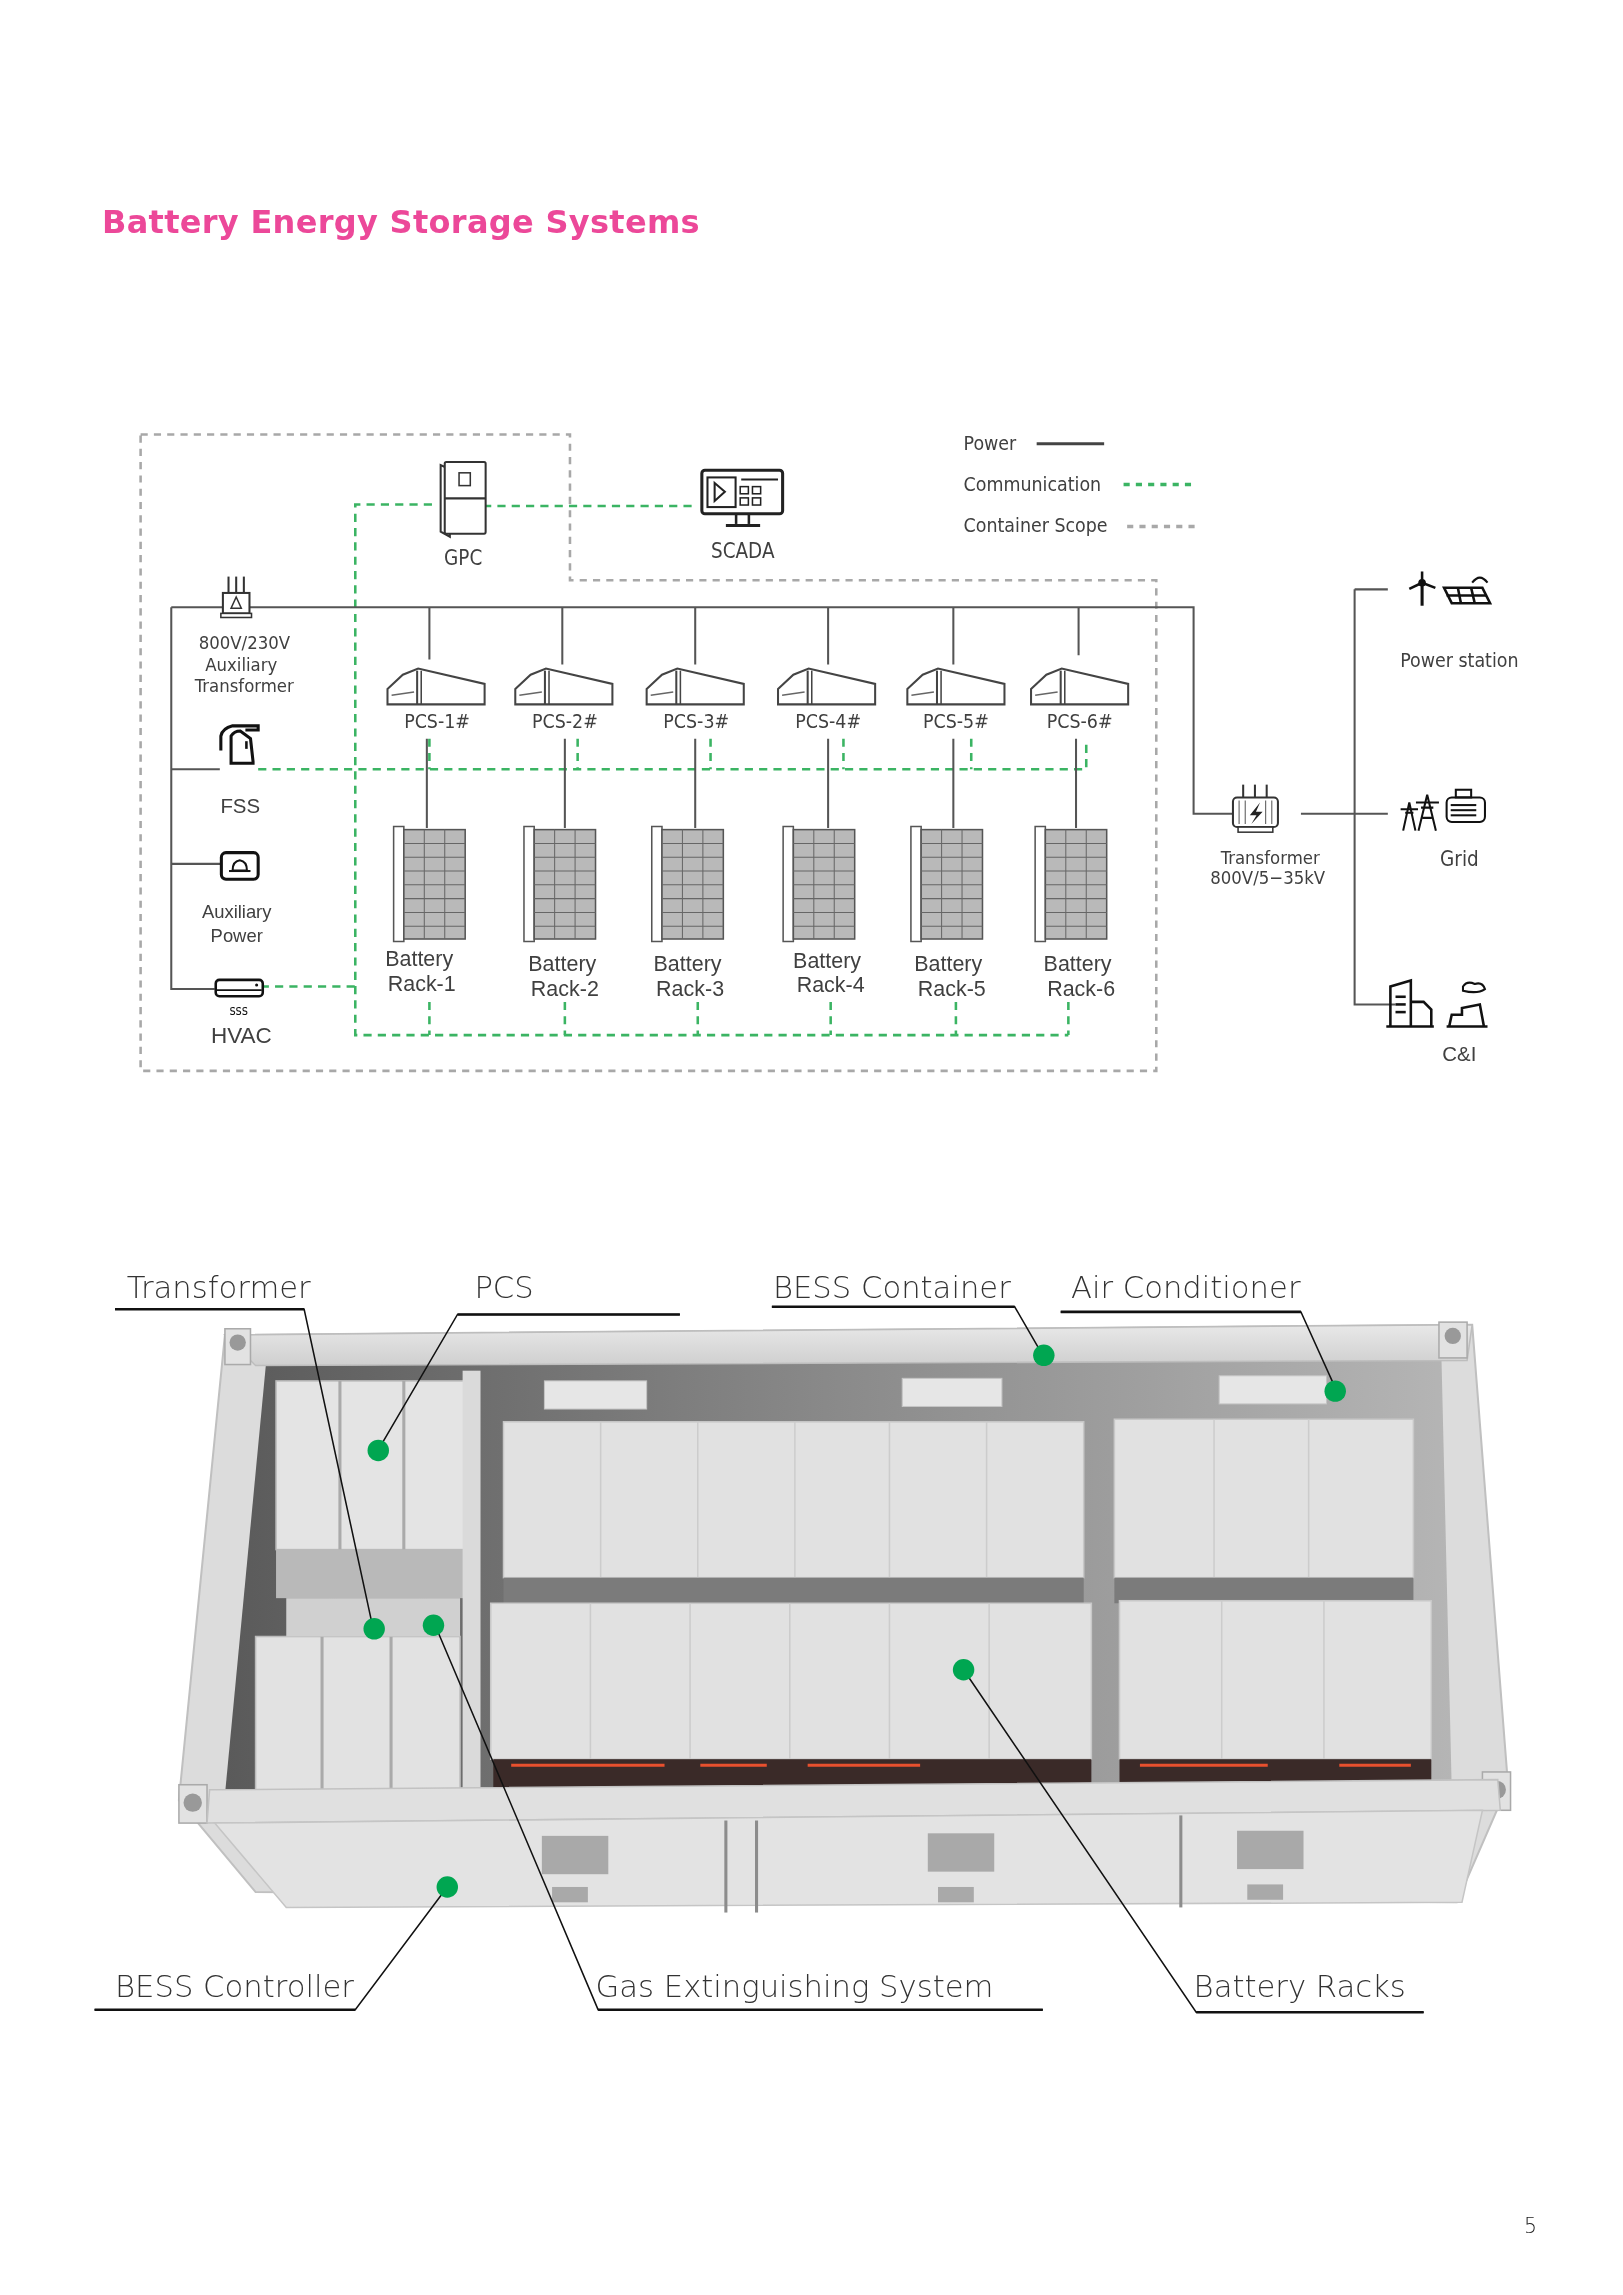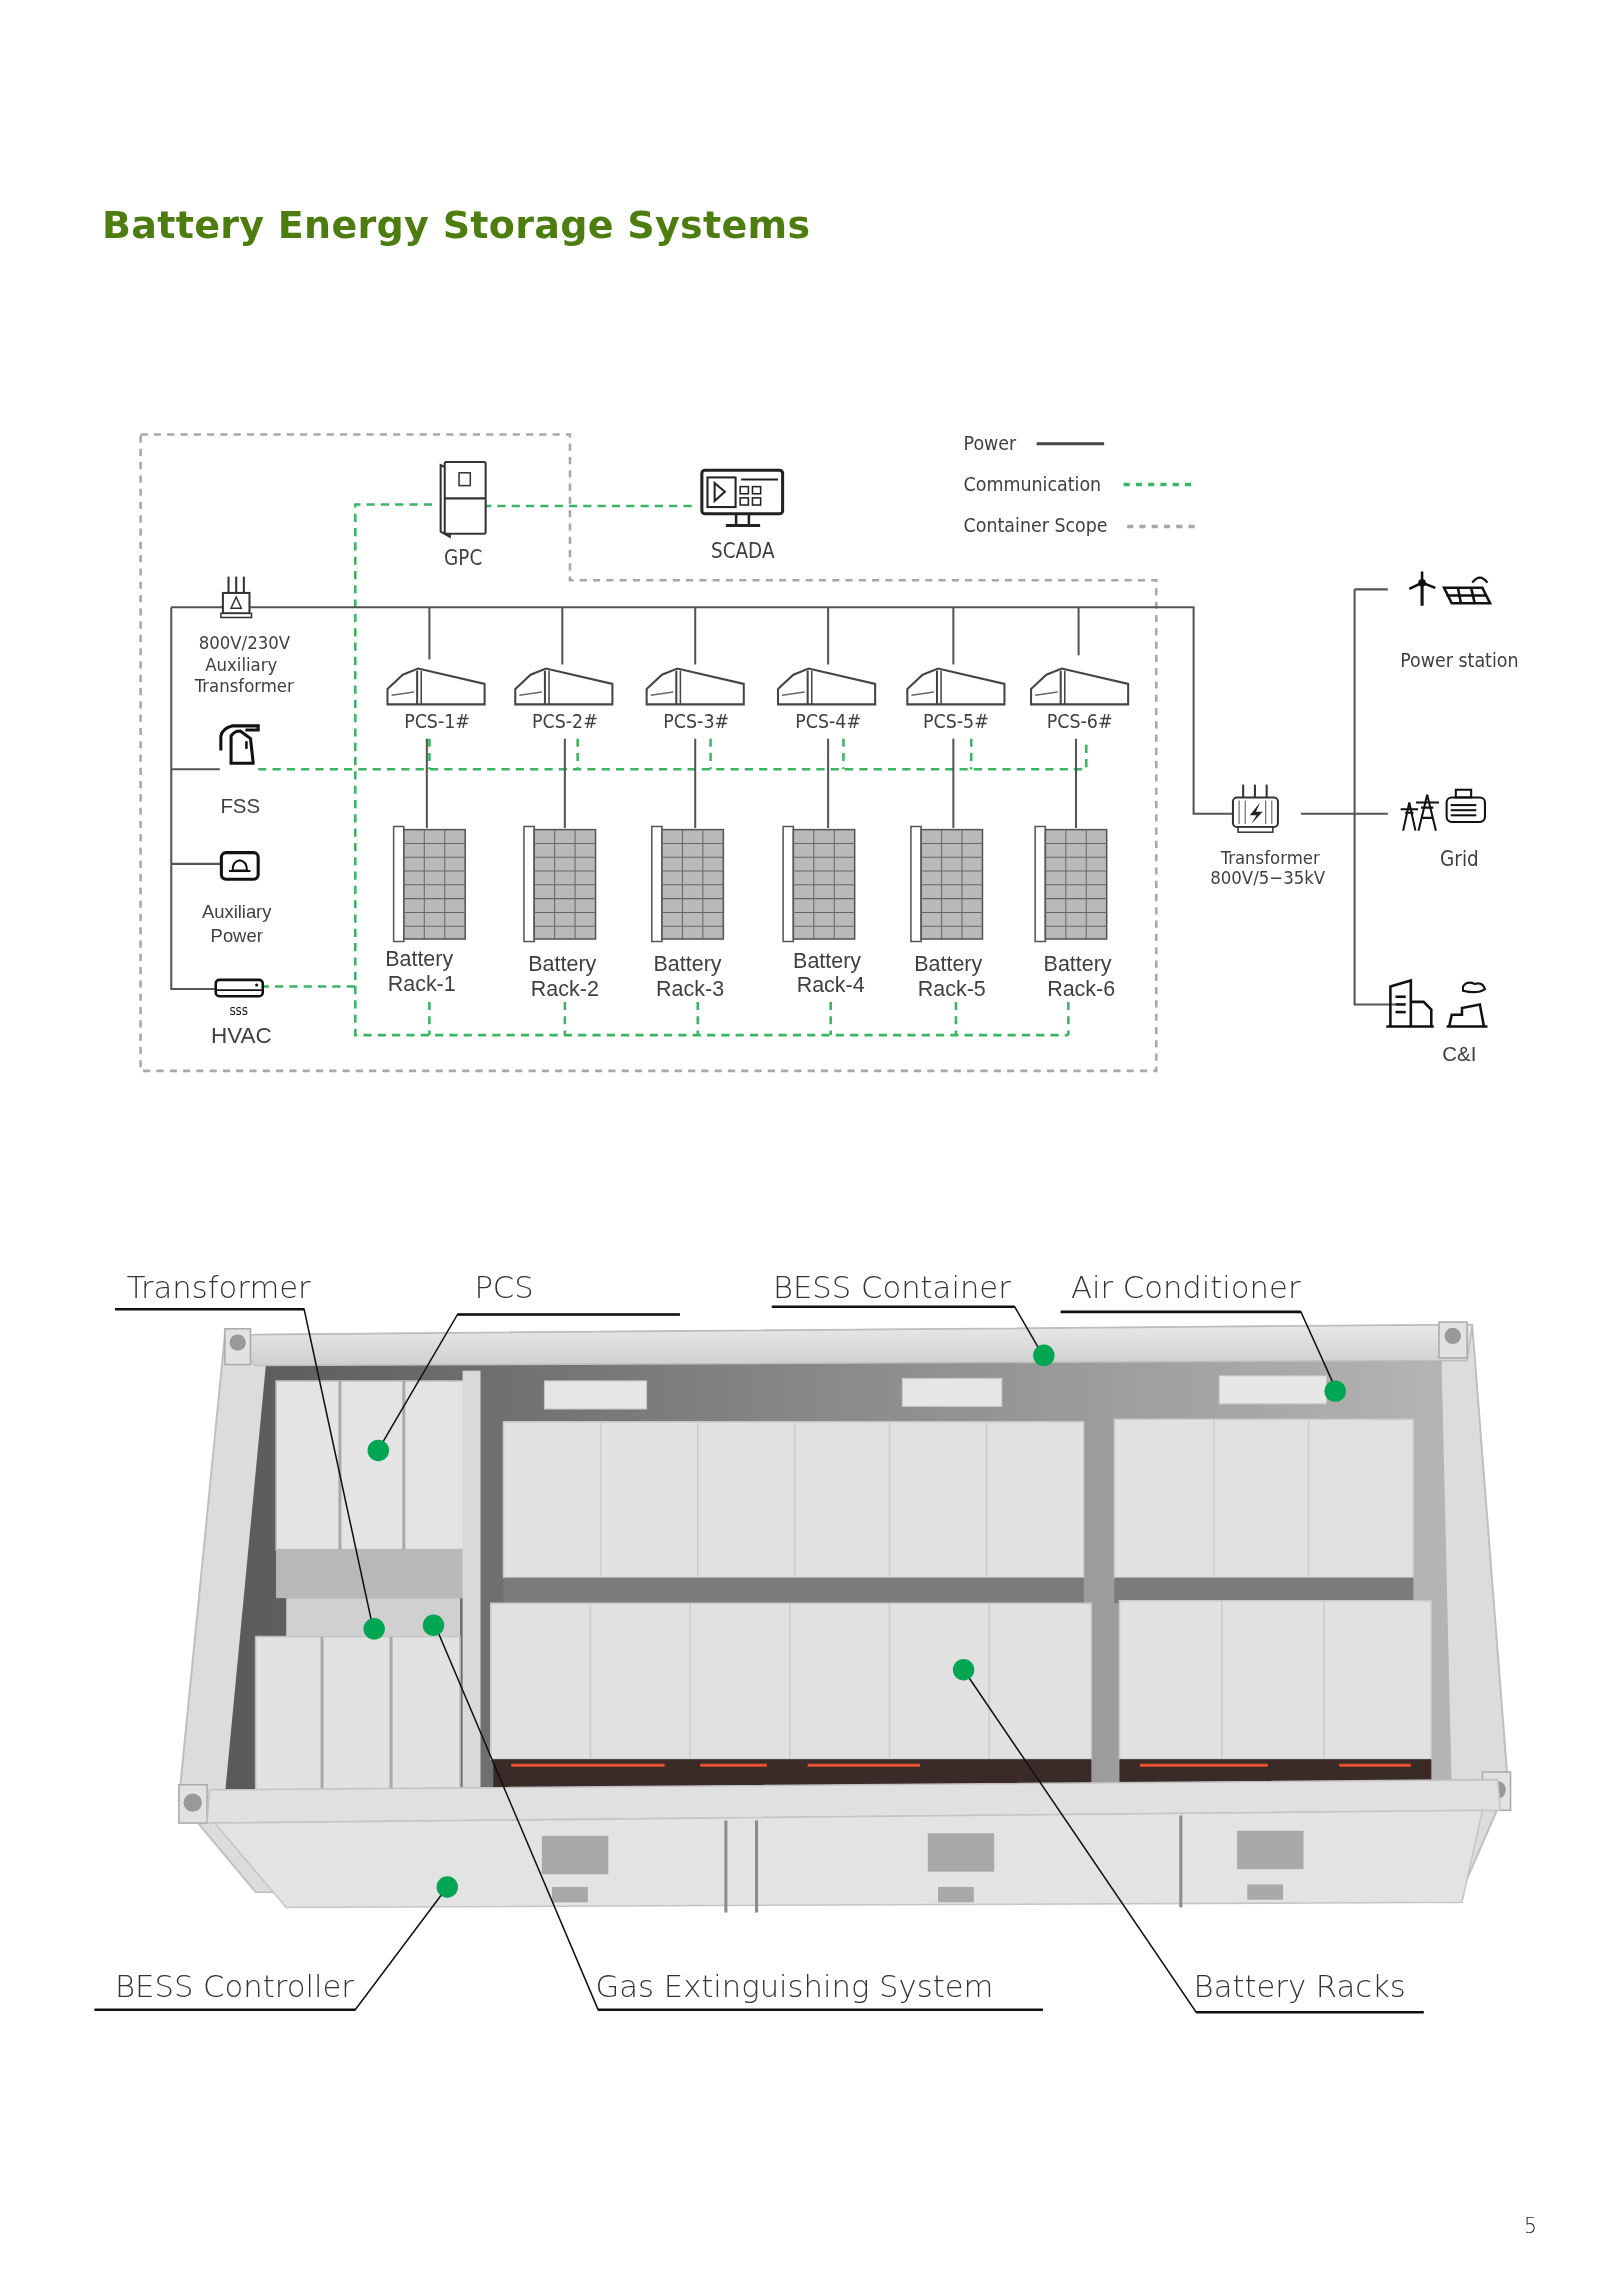--- a/index.html
+++ b/index.html
@@ -1,17 +1,17 @@
 <!DOCTYPE html>
 <html style="font-size:8.2px"><head>
 <meta charset="utf-8">
 <style>
   html,body{margin:0;padding:0;background:#ffffff;}
   body{width:1623px;height:2295px;position:relative;overflow:hidden;font-family:"Liberation Sans","DejaVu Sans",sans-serif;color:#404445;}
-  .page-title{position:absolute;left:102px;top:203px;font-size:38px;font-weight:bold;color:#4d7c0f;letter-spacing:0.3px;font-family:"DejaVu Sans","Liberation Sans",sans-serif;}
+  .page-title{position:absolute;left:102px;top:203px;font-size:32px;font-weight:bold;color:#ec4899;letter-spacing:0.3px;font-family:"DejaVu Sans","Liberation Sans",sans-serif;}
   svg text{font-family:"DejaVu Sans Condensed","DejaVu Sans","Liberation Sans",sans-serif;}
   .lbl{fill:#404040;}
   .arial{font-family:"Liberation Sans",sans-serif;}
   .callout{font-family:"DejaVu Sans","Liberation Sans",sans-serif;font-weight:200;fill:#333;}
   .page-number{position:absolute;left:1524px;top:2214px;font-size:20.4px;color:#222;font-family:"DejaVu Sans",sans-serif;font-weight:300;}
   #diagram,#container{position:absolute;left:0;}
 </style>
 </head>
 <body>
 

